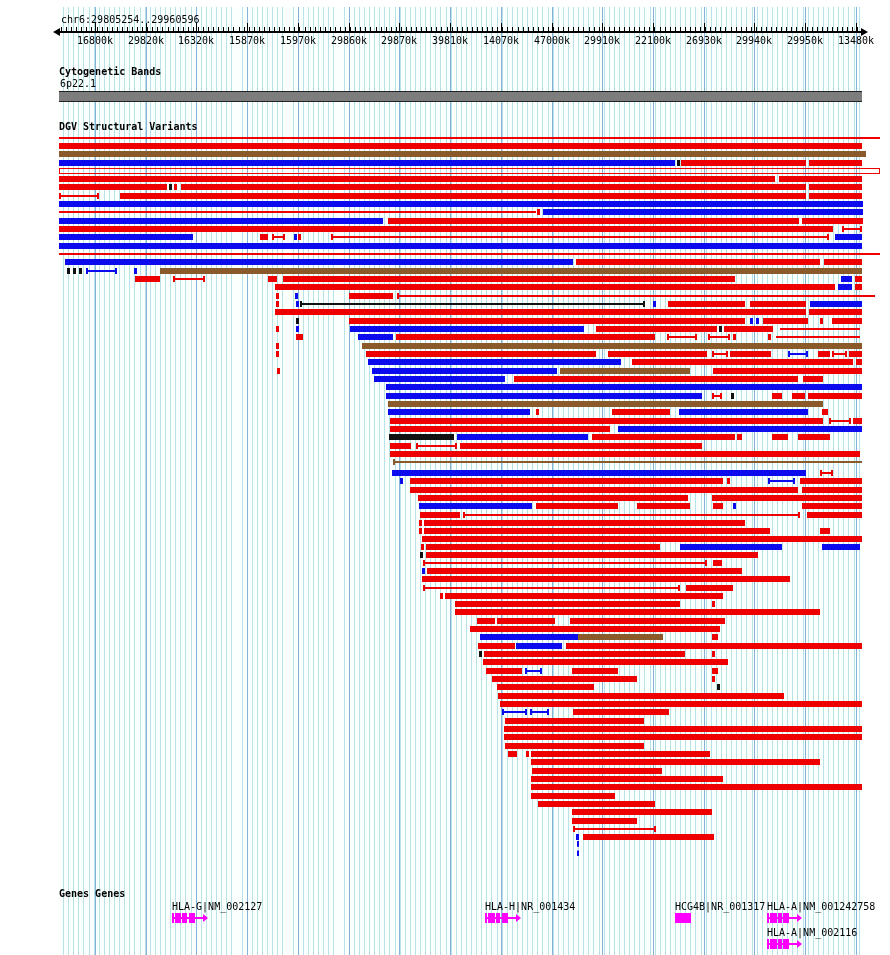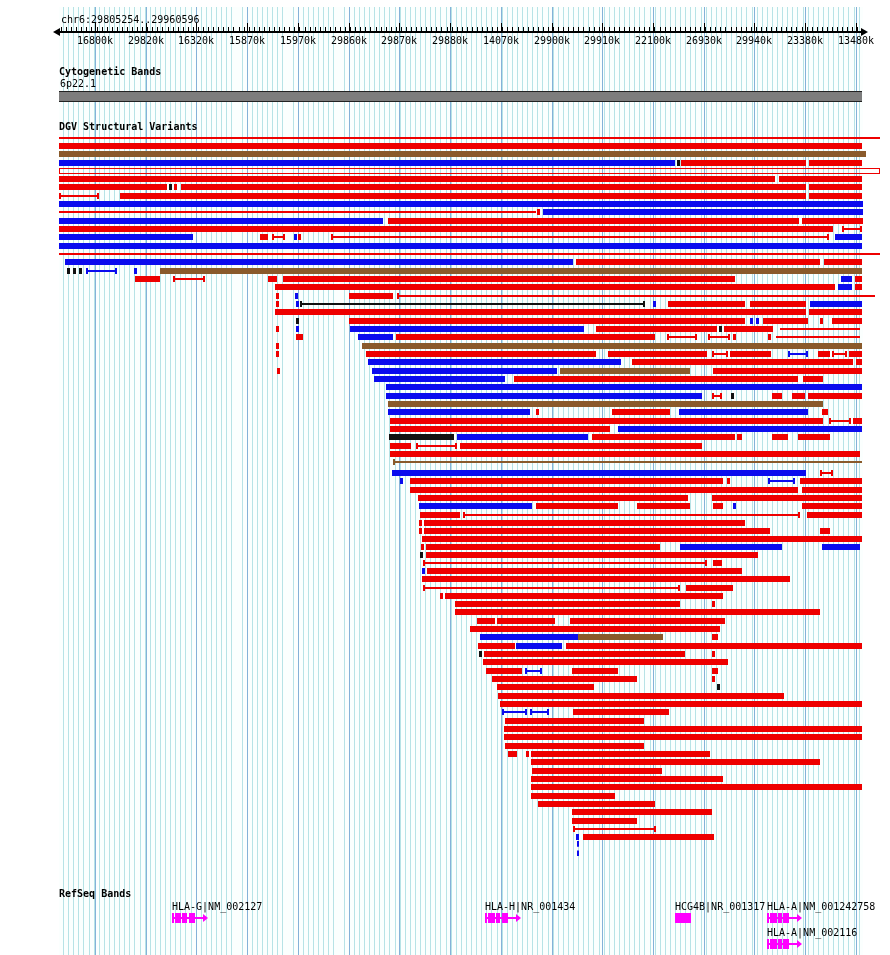--- a/index.html
+++ b/index.html
@@ -247,28 +247,28 @@
         <div class="tick-minor" style="left: 857.3px;"></div>
       </div>
     <div id="tick-labels">
         <div class="tick-label" style="left: 95px;">16800k</div>
         <div class="tick-label" style="left: 146px;">29820k</div>
         <div class="tick-label" style="left: 196px;">16320k</div>
         <div class="tick-label" style="left: 247px;">15870k</div>
         <div class="tick-label" style="left: 298px;">15970k</div>
         <div class="tick-label" style="left: 349px;">29860k</div>
         <div class="tick-label" style="left: 399px;">29870k</div>
-        <div class="tick-label" style="left: 450px;">29880k</div>
+        <div class="tick-label" style="left: 450px;">39810k</div>
         <div class="tick-label" style="left: 501px;">14070k</div>
-        <div class="tick-label" style="left: 552px;">29900k</div>
+        <div class="tick-label" style="left: 552px;">47000k</div>
         <div class="tick-label" style="left: 602px;">29910k</div>
         <div class="tick-label" style="left: 653px;">22100k</div>
         <div class="tick-label" style="left: 704px;">26930k</div>
         <div class="tick-label" style="left: 754px;">29940k</div>
-        <div class="tick-label" style="left: 805px;">23380k</div>
+        <div class="tick-label" style="left: 805px;">29950k</div>
         <div class="tick-label" style="left: 856px;">13480k</div>
       </div>
   </div>
 
   <div class="txt bold" style="left:59px;top:67px;">Cytogenetic Bands</div>
   <div class="txt" style="left:60px;top:79px;">6p22.1</div>
   <div id="cytoband"></div>
 
   <div class="txt bold" style="left:59px;top:122px;">DGV Structural Variants</div>
   <div id="variant-rows">
@@ -546,21 +546,21 @@
       <div class="seg seg-b" style="left: 572px; top: 809px; width: 140px; background: rgb(238, 0, 0);"></div>
       <div class="seg seg-b" style="left: 572px; top: 818px; width: 65px; background: rgb(238, 0, 0);"></div>
       <div class="seg seg-l" style="left: 573px; top: 828px; width: 83px; background: rgb(238, 0, 0);"></div>
       <div class="seg seg-cap" style="left: 573px; top: 826px; background: rgb(238, 0, 0);"></div>
       <div class="seg seg-cap" style="left: 654px; top: 826px; background: rgb(238, 0, 0);"></div>
       <div class="seg seg-b" style="left: 576px; top: 834px; width: 3px; background: rgb(11, 11, 238);"></div>
       <div class="seg seg-b" style="left: 583px; top: 834px; width: 131px; background: rgb(238, 0, 0);"></div>
       <div class="seg seg-v" style="left: 577px; top: 841px; border-left-color: rgb(11, 11, 238);"></div>
     </div>
 
-  <div class="txt bold" style="left:59px;top:889px;">RefSeq Bands</div>
+  <div class="txt bold" style="left:59px;top:889px;">Genes Genes</div>
   <div id="genes">
       <div class="txt" style="left: 172px; top: 902px;">HLA-G|NM_002127</div>
       <div class="gene-glyph" style="left: 172px; top: 913px; width: 23px;">
         <div class="gene-midline" style="left: 0px; width: 23px; background: rgb(255, 0, 255);"></div>
         <div class="gene-exon" style="left: 0px; width: 2px; background: rgb(255, 0, 255);"></div>
         <div class="gene-exon" style="left: 3px; width: 6px; background: rgb(255, 0, 255);"></div>
         <div class="gene-exon" style="left: 10px; width: 5px; background: rgb(255, 0, 255);"></div>
         <div class="gene-exon" style="left: 17px; width: 6px; background: rgb(255, 0, 255);"></div>
         <div class="gene-arrow-shaft" style="left: 23px; width: 8px; background: rgb(255, 0, 255);"></div>
         <div class="gene-arrow-head" style="left: 31px; border-left-color: rgb(255, 0, 255);"></div>

